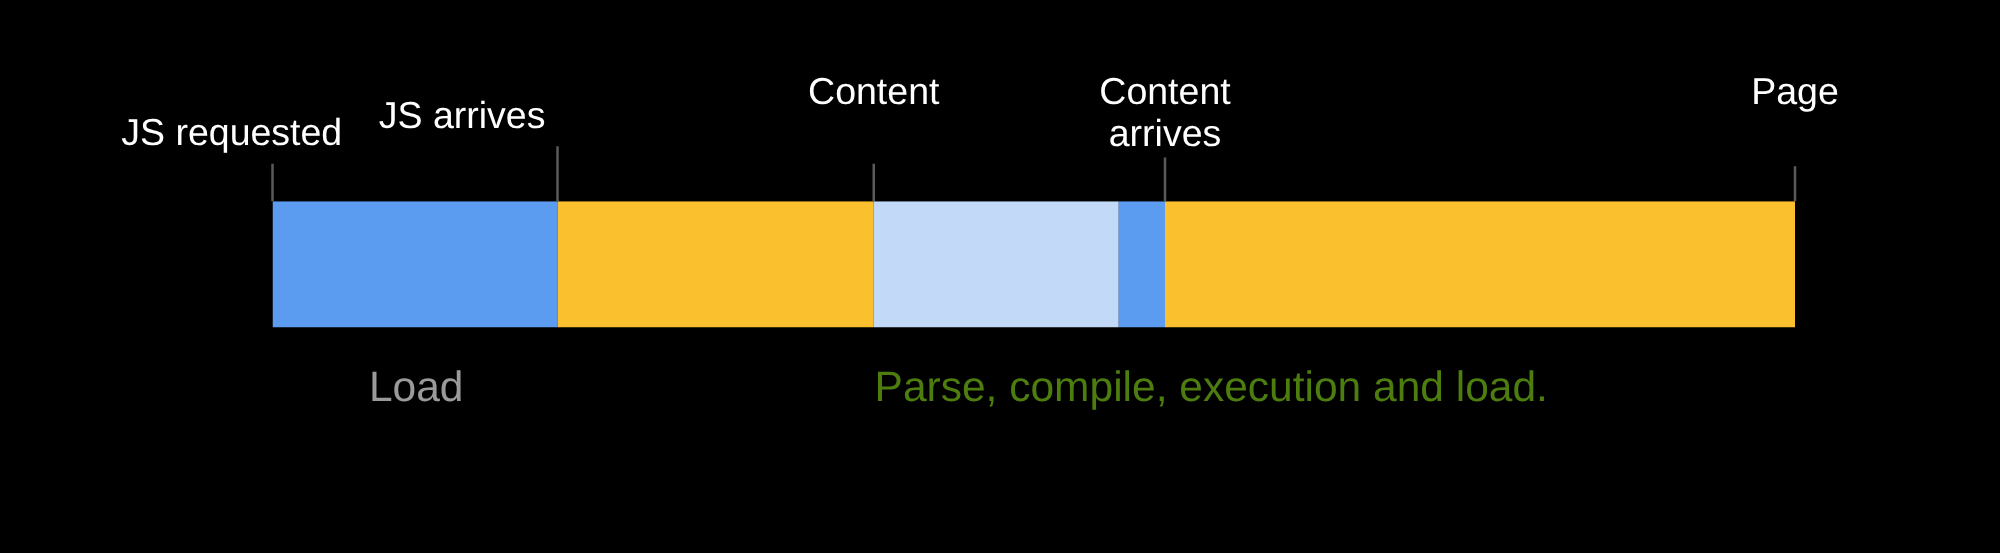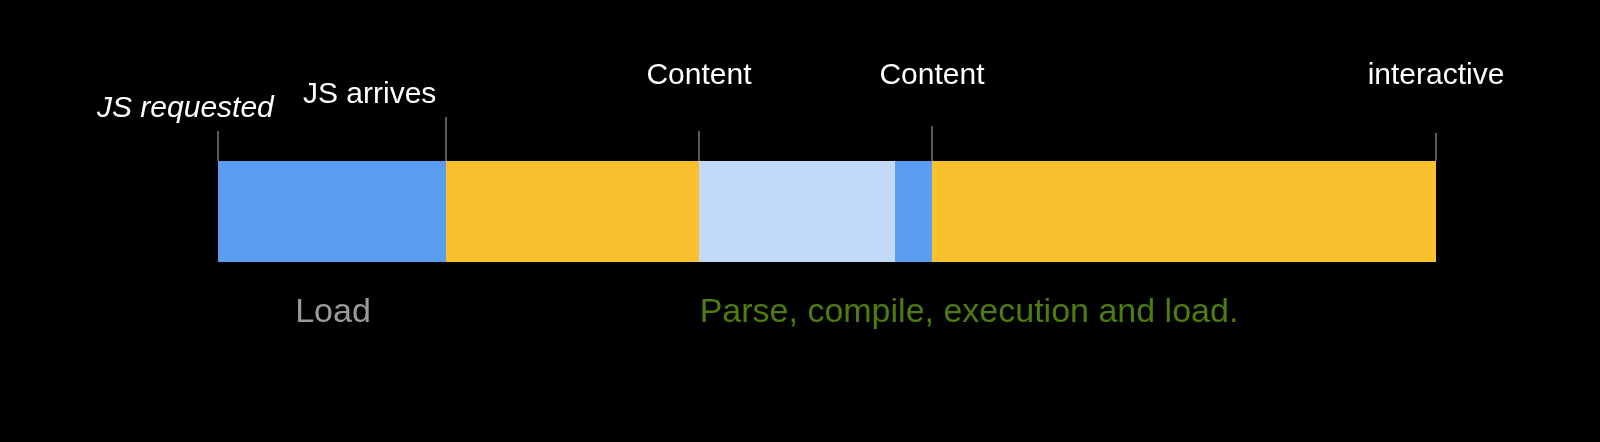--- a/index.html
+++ b/index.html
@@ -62,29 +62,29 @@
     white-space: pre;
     text-align: center;
   }
 </style>
 </head>
 <body>
 
 <div id="diagram">
 
   <div id="markers-layer">
-      <div class="marker left-anchor" style="top: 90px; left: 97px; font-style: italic;"><div>JS requested</div></div>
+      <div class="marker left-anchor" style="top: 90px; left: 97px;"><div>JS requested</div></div>
       <div class="marker-line" style="left: 217px; top: 131px; height: 30px; background: rgb(90, 90, 90);"></div>
       <div class="marker right-anchor" style="top: 76px; left: 303px; width: 180px;"><div>JS arrives</div></div>
       <div class="marker-line" style="left: 445px; top: 117px; height: 44px; background: rgb(90, 90, 90);"></div>
       <div class="marker " style="top: 57px; left: 579px; width: 240px;"><div>Content</div></div>
       <div class="marker-line" style="left: 698px; top: 131px; height: 30px; background: rgb(90, 90, 90);"></div>
-      <div class="marker " style="top: 57px; left: 797px; width: 270px;"><div>Content</div></div>
+      <div class="marker " style="top: 57px; left: 797px; width: 270px;"><div>Content</div><div>arrives</div></div>
       <div class="marker-line" style="left: 931px; top: 126px; height: 35px; background: rgb(90, 90, 90);"></div>
-      <div class="marker " style="top: 57px; left: 1316px; width: 240px;"><div>interactive</div></div>
+      <div class="marker " style="top: 57px; left: 1316px; width: 240px;"><div>Page</div></div>
       <div class="marker-line" style="left: 1435px; top: 133px; height: 28px; background: rgb(90, 90, 90);"></div>
     </div>
 
   <div id="timeline-bar" style="left: 218px; top: 161px; width: 1218px; height: 101px;">
       <div class="segment" title="Load" style="width: 228px; background: rgb(91, 155, 240);"></div>
       <div class="segment" title="Parse/compile" style="width: 253px; background: rgb(251, 192, 45);"></div>
       <div class="segment" title="Content fetch wait" style="width: 196px; background: rgb(194, 217, 247);"></div>
       <div class="segment" title="Content download" style="width: 37px; background: rgb(91, 155, 240);"></div>
       <div class="segment" title="Execution and load" style="width: 504px; background: rgb(251, 192, 45);"></div>
     </div>

